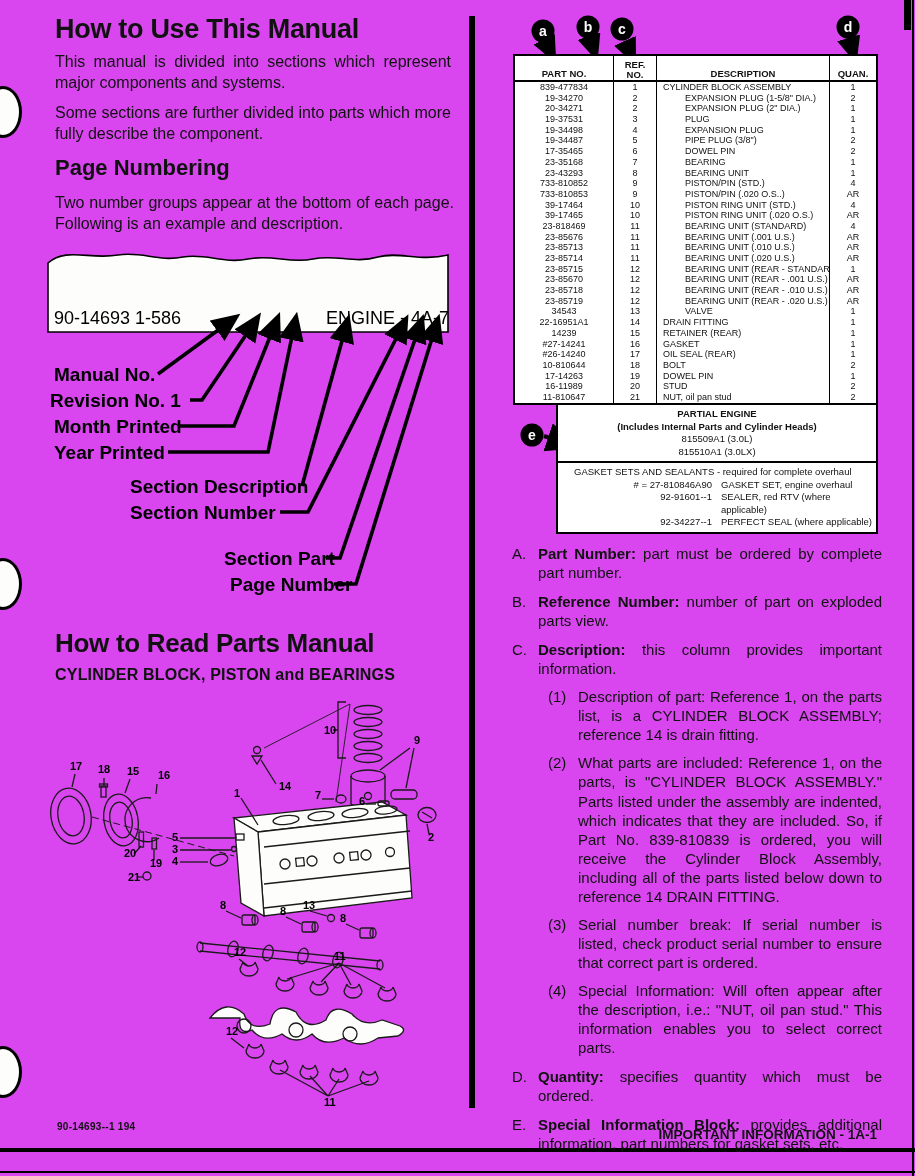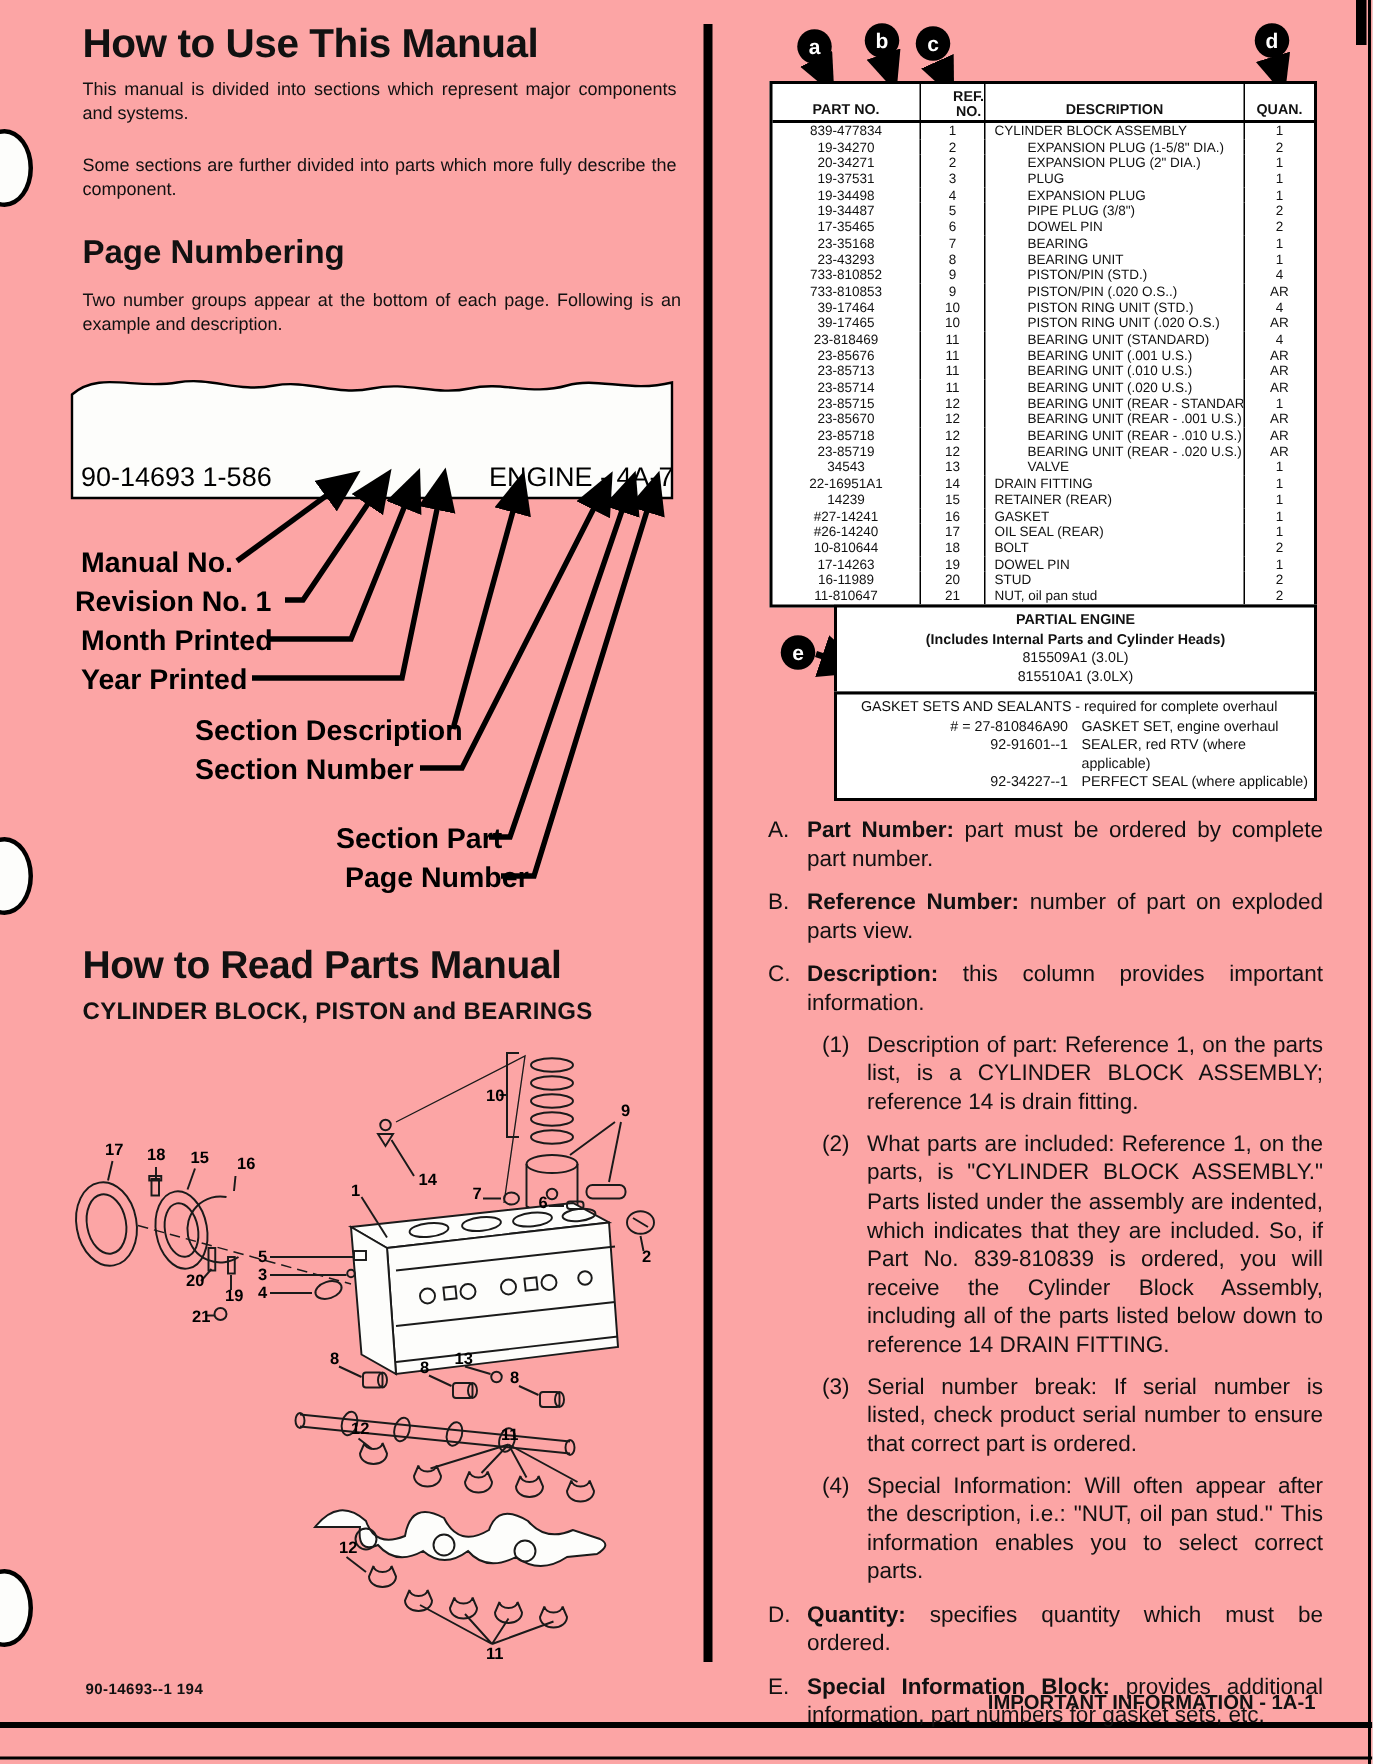--- a/index.html
+++ b/index.html
@@ -1,41 +1,41 @@
 <!DOCTYPE html>
 <html><head>
 <meta charset="utf-8">
 <style>
   html,body{margin:0;padding:0;background:#e8e8e8;}
-  .page{position:relative;width:915px;height:1176px;margin:0 auto;background:#fca5a5;overflow:hidden;
+  .page{position:relative;width:915px;height:1176px;margin:0 auto;background:#d946ef;overflow:hidden;
         font-family:"Liberation Sans",sans-serif;color:#111;}
   
   .divider{position:absolute;left:469px;top:16px;width:6px;height:1092px;background:#000;}
   .edge-right{position:absolute;right:1px;top:0;width:2px;height:1176px;background:#000;}
   .corner-bar{position:absolute;right:4px;top:0;width:7px;height:30px;background:#000;}
   .hole{position:absolute;left:-16px;width:32px;height:46px;border:3px solid #000;border-radius:50%;background:#fdfdfb;}
   .footer-rule{position:absolute;left:0;top:1148px;width:915px;height:4px;background:#000;}
   .bottom-rule{position:absolute;left:0;top:1171px;width:915px;height:2px;background:#000;}
   .footer-left{position:absolute;left:57px;top:1121px;font-size:10px;font-weight:bold;letter-spacing:.3px;}
   .footer-right{position:absolute;right:38px;top:1127px;font-size:13.5px;font-weight:bold;}
   
   .h1{position:absolute;font-weight:bold;font-size:27px;letter-spacing:-.3px;}
   .h2{position:absolute;font-weight:bold;font-size:22px;}
-  .para{position:absolute;font-size:12px;line-height:1.3;text-align:justify;}
+  .para{position:absolute;font-size:16px;line-height:1.3;text-align:justify;}
   .subhead{position:absolute;font-weight:bold;font-size:16px;letter-spacing:.2px;}
   svg text{font-family:"Liberation Sans",sans-serif;}
   .lab{font-weight:bold;font-size:19px;}
   .ex{font-size:18px;}
   .callout-num{font-weight:bold;font-size:11px;}
   
   .ptable{position:absolute;left:513px;top:54px;width:365px;border:2px solid #000;background:#fff;box-sizing:border-box;}
   .thead{display:flex;border-bottom:2px solid #000;height:24px;font-size:9.5px;font-weight:bold;}
   .th{display:flex;align-items:flex-end;justify-content:center;padding-bottom:1px;box-sizing:border-box;}
   .c-part{width:99px;border-right:1.5px solid #000;}
-  .c-ref{width:43px;border-right:1.5px solid #000;justify-content:flex-end;}
+  .c-ref{width:43px;border-right:1.5px solid #000;}
   .c-desc{flex:1;border-right:1.5px solid #000;}
   .c-qty{width:46px;}
   .refstack{display:flex;flex-direction:column;align-items:center;line-height:9.5px;}
   .trow{display:flex;height:10.7px;font-size:9px;line-height:10.7px;white-space:nowrap;}
   .tcell{overflow:hidden;box-sizing:border-box;}
   .tcell.c-part,.tcell.c-ref,.tcell.c-qty{text-align:center;}
   .tcell.c-desc{padding-left:6px;}
   .tcell.c-desc.ind{padding-left:28px;}
   
   .infoblock{position:absolute;left:556px;top:403px;width:322px;box-sizing:border-box;}

